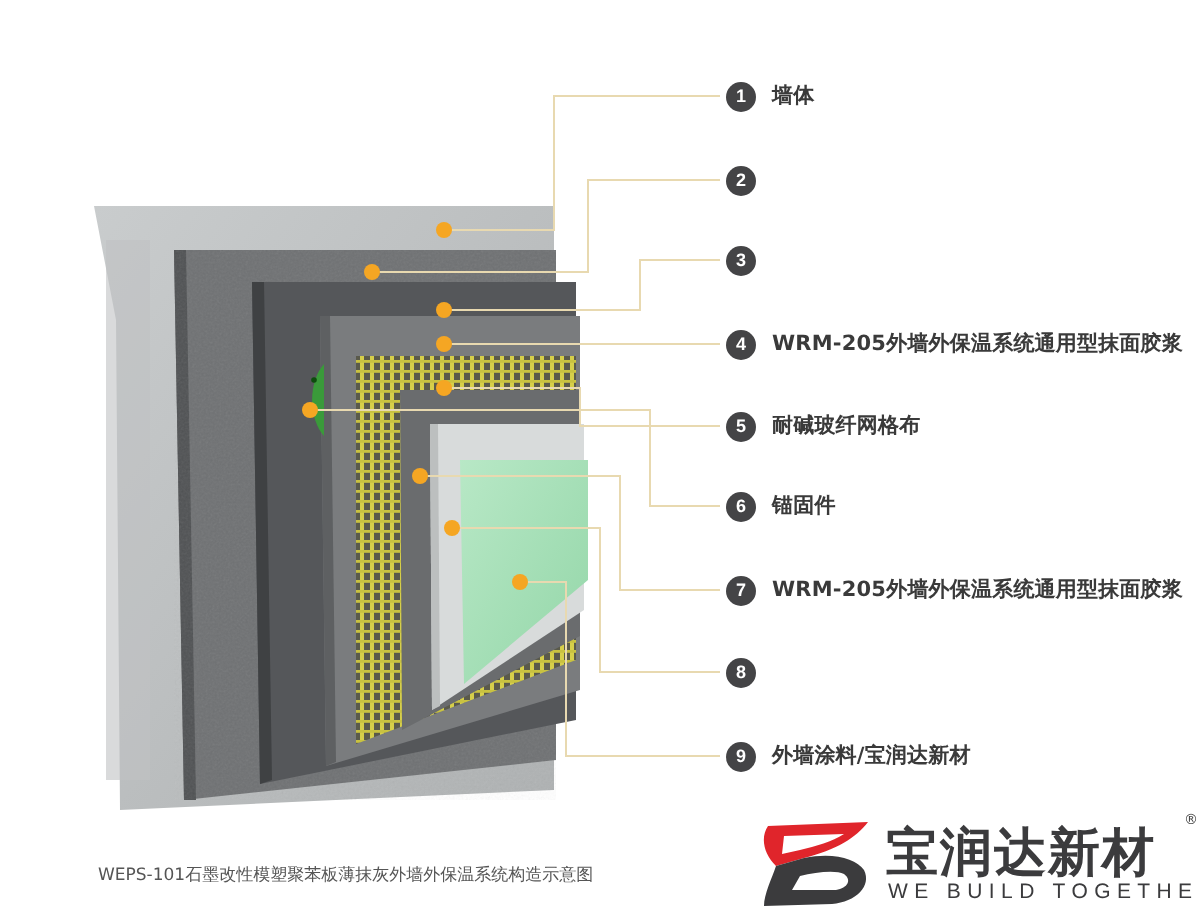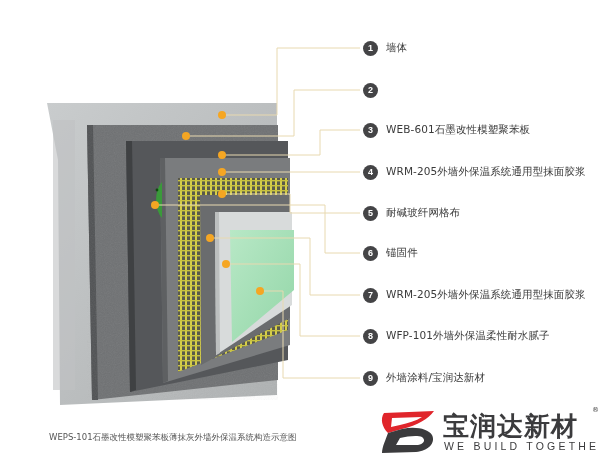--- a/index.html
+++ b/index.html
@@ -4,21 +4,21 @@
 <style>
   html, body { margin:0; padding:0; background:#ffffff; }
   body { width:600px; height:458px; position:relative; overflow:hidden;
          font-family:"DejaVu Sans", "Liberation Sans", sans-serif; }
   .stage { position:absolute; left:0; top:0; width:600px; height:458px; }
   svg.diagram { position:absolute; left:0; top:0; }
   .label-row { position:absolute; left:363px; height:18px; display:flex; align-items:center; }
   .num { width:15px; height:15px; border-radius:50%; background:#444446; color:#fff;
          font-size:9px; font-weight:bold; display:flex; align-items:center; justify-content:center;
          font-family:"Liberation Sans", sans-serif; }
-  .label-text { margin-left:8px; font-size:10.5px; color:#3a3a3a; letter-spacing:0.1px; white-space:nowrap; }
+  .label-text { margin-left:8px; font-size:10.5px; color:#3a3a3a; letter-spacing:0.1px; white-space:nowrap;font-weight:bold; }
   .caption { position:absolute; left:49px; top:432px; font-size:8.5px; color:#555; white-space:nowrap; }
   .logo { position:absolute; left:378px; top:405px; width:222px; height:50px; }
   .logo-cn { position:absolute; left:65px; top:4px; font-size:26px; font-weight:bold; color:#3b3b3d;
              letter-spacing:1px; white-space:nowrap; font-family:Liberation Sans, sans-serif; }
   .logo-en { position:absolute; left:66px; top:35px; font-size:10.5px; color:#3b3b3d; letter-spacing:3.2px;
              white-space:nowrap; font-family:"Liberation Sans", sans-serif; }
   .logo-reg { position:absolute; left:214px; top:1px; font-size:7px; color:#444; }
 </style>
 </head>
 <body>
@@ -121,41 +121,39 @@
 
   <div class="label-row" style="top:39px">
     <span class="num">1</span>
     <span class="label-text">墙体</span>
   </div>
   <div class="label-row" style="top:81px">
     <span class="num">2</span>
   </div>
   <div class="label-row" style="top:121px">
     <span class="num">3</span>
-    <span class="label-text">WEB-601石墨改性模塑聚苯板</span>
   </div>
   <div class="label-row" style="top:163px">
     <span class="num">4</span>
     <span class="label-text">WRM-205外墙外保温系统通用型抹面胶浆</span>
   </div>
   <div class="label-row" style="top:204px">
     <span class="num">5</span>
     <span class="label-text">耐碱玻纤网格布</span>
   </div>
   <div class="label-row" style="top:244px">
     <span class="num">6</span>
     <span class="label-text">锚固件</span>
   </div>
   <div class="label-row" style="top:286px">
     <span class="num">7</span>
     <span class="label-text">WRM-205外墙外保温系统通用型抹面胶浆</span>
   </div>
   <div class="label-row" style="top:327px">
     <span class="num">8</span>
-    <span class="label-text">WFP-101外墙外保温柔性耐水腻子</span>
   </div>
   <div class="label-row" style="top:369px">
     <span class="num">9</span>
     <span class="label-text">外墙涂料/宝润达新材</span>
   </div>
 
   <div class="caption">WEPS-101石墨改性模塑聚苯板薄抹灰外墙外保温系统构造示意图</div>
 
   <div class="logo">
     <svg width="60" height="50" viewBox="0 0 60 50" style="position:absolute;left:0;top:0">

